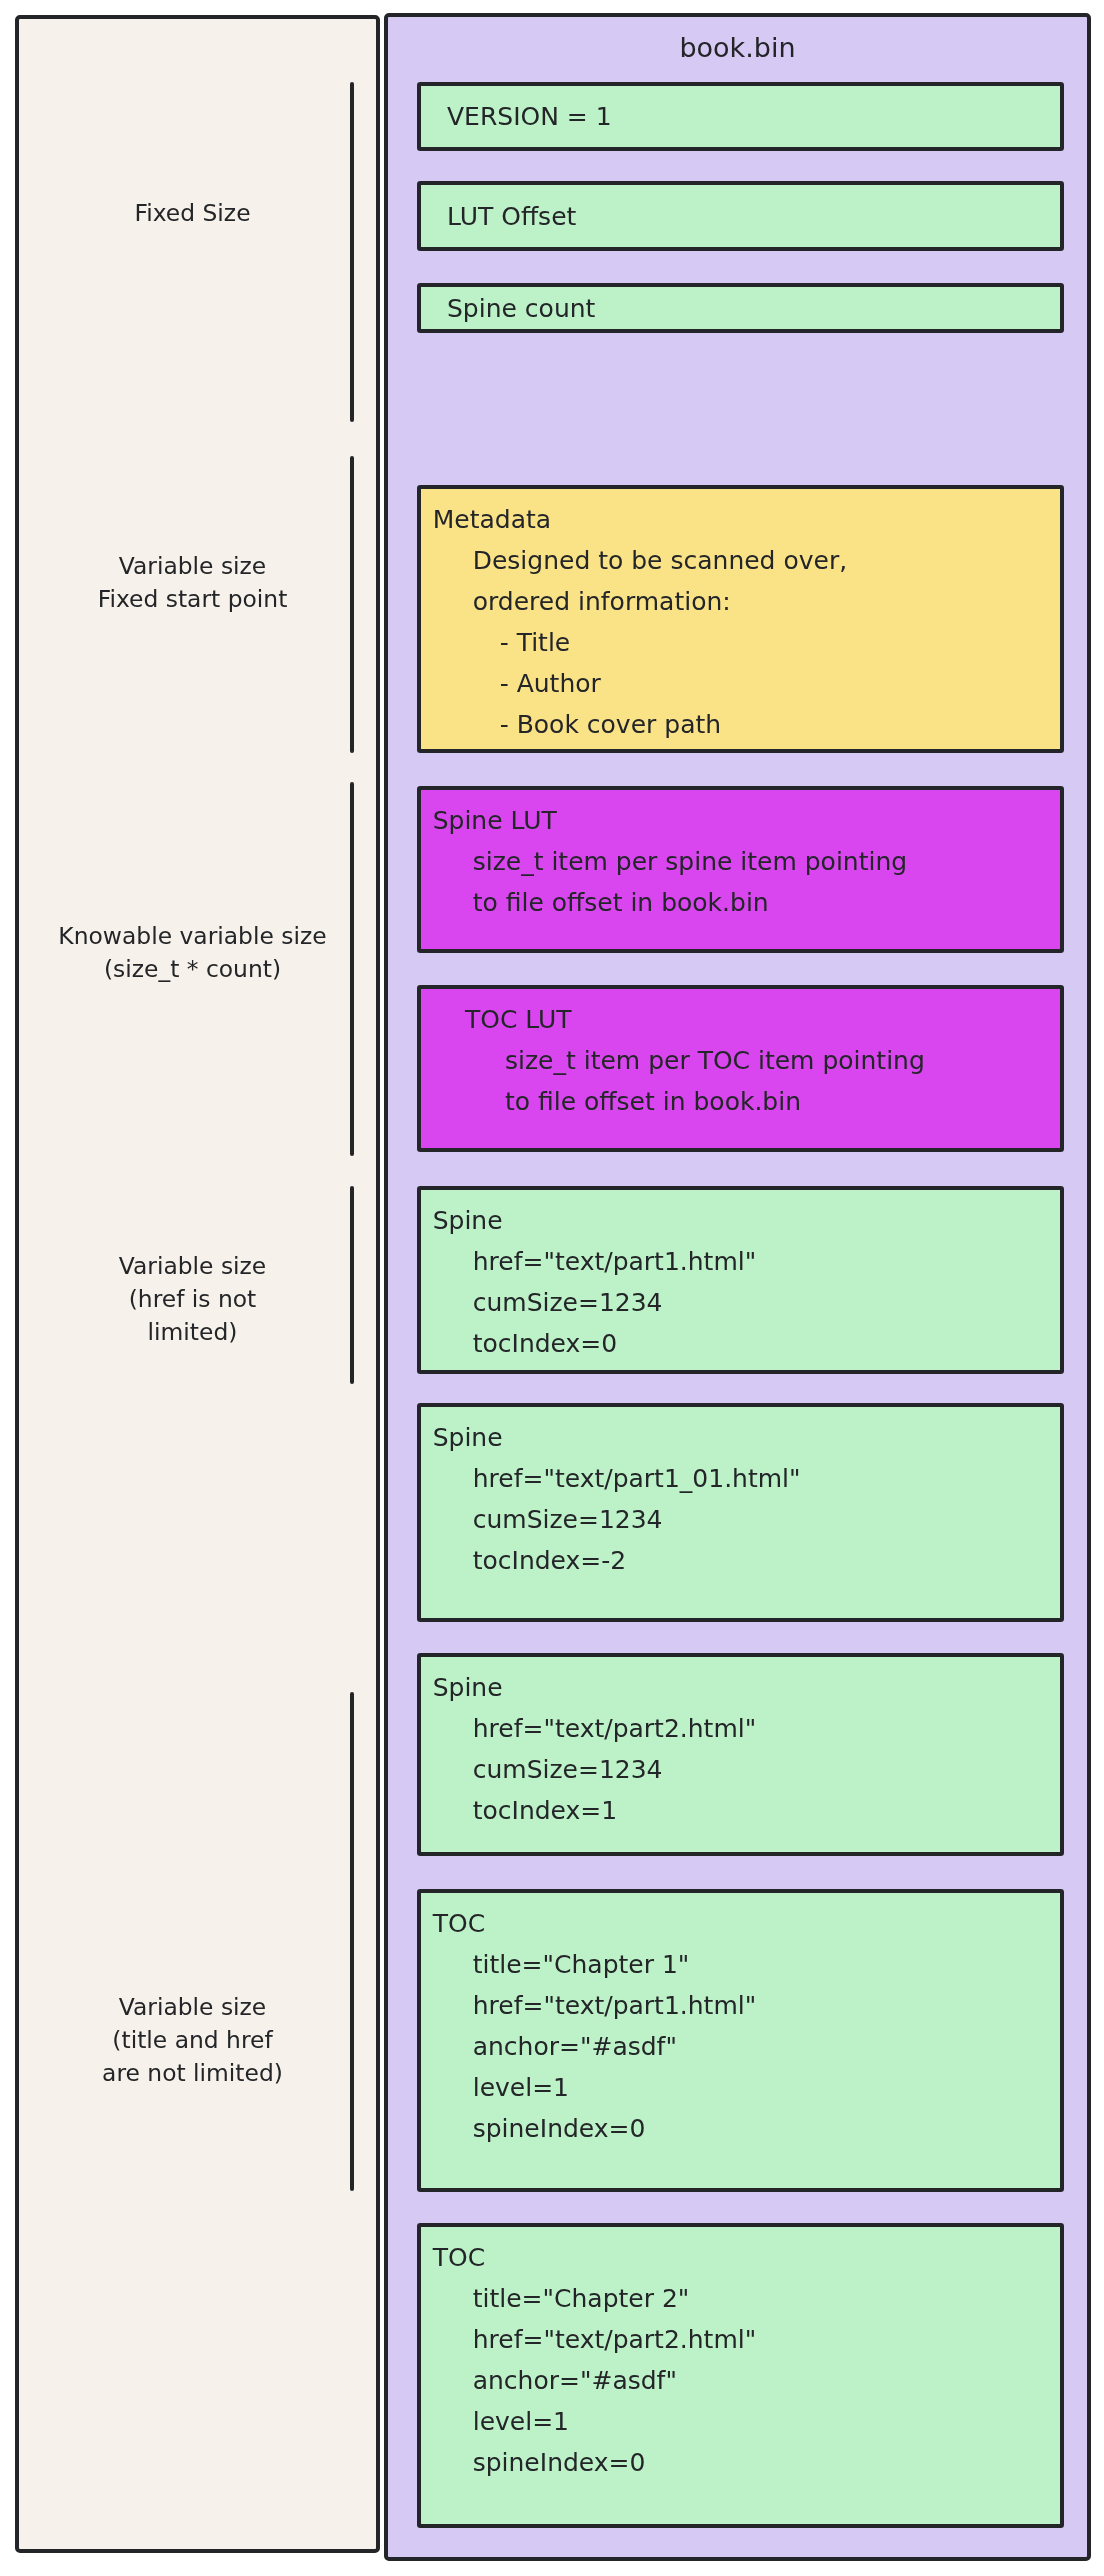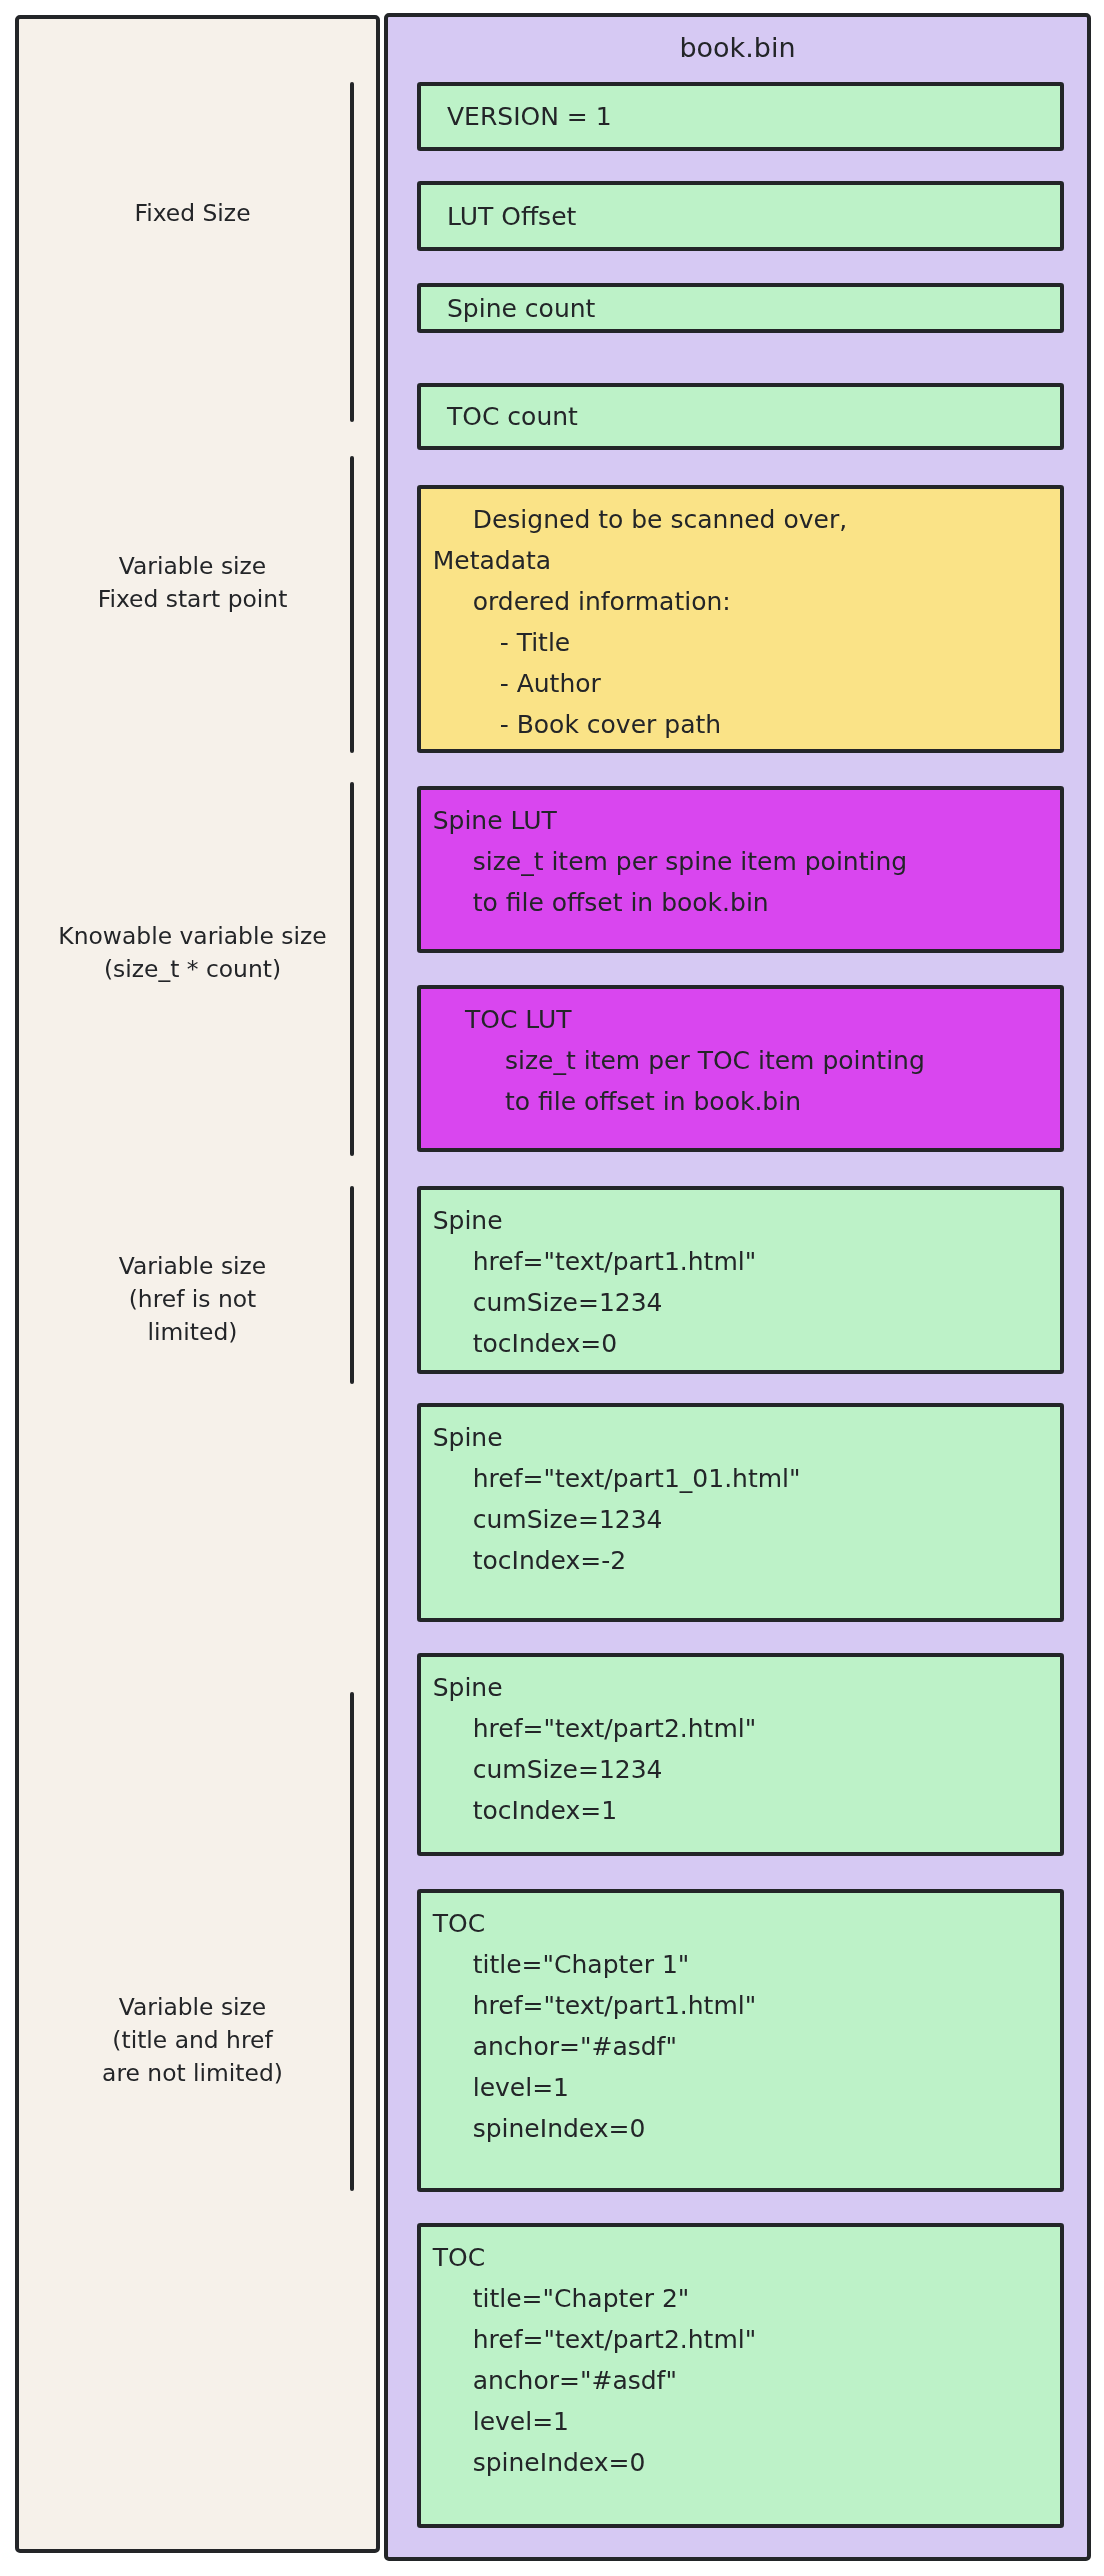--- a/index.html
+++ b/index.html
@@ -132,27 +132,24 @@
 
   <div class="box green single" style="top:82px;  height:69px;">
     <span class="bline">VERSION = 1</span>
   </div>
   <div class="box green single" style="top:181px; height:70px;">
     <span class="bline">LUT Offset</span>
   </div>
   <div class="box green single" style="top:283px; height:50px;">
     <span class="bline">Spine count</span>
   </div>
-  <div class="box green single" style="top:383px; height:67px;">
-    <span class="bline">TOC count</span>
-  </div>
 
   <div class="box yellow multi" style="top:485px; height:268px;">
+    <div class="bline">Metadata</div>
     <div class="bline ind1">Designed to be scanned over,</div>
-    <div class="bline">Metadata</div>
     <div class="bline ind1">ordered information:</div>
     <div class="bline ind2">- Title</div>
     <div class="bline ind2">- Author</div>
     <div class="bline ind2">- Book cover path</div>
   </div>
 
   <div class="box blue multi" style="top:786px; height:167px;">
     <div class="bline">Spine LUT</div>
     <div class="bline ind1">size_t item per spine item pointing</div>
     <div class="bline ind1">to file offset in book.bin</div>

